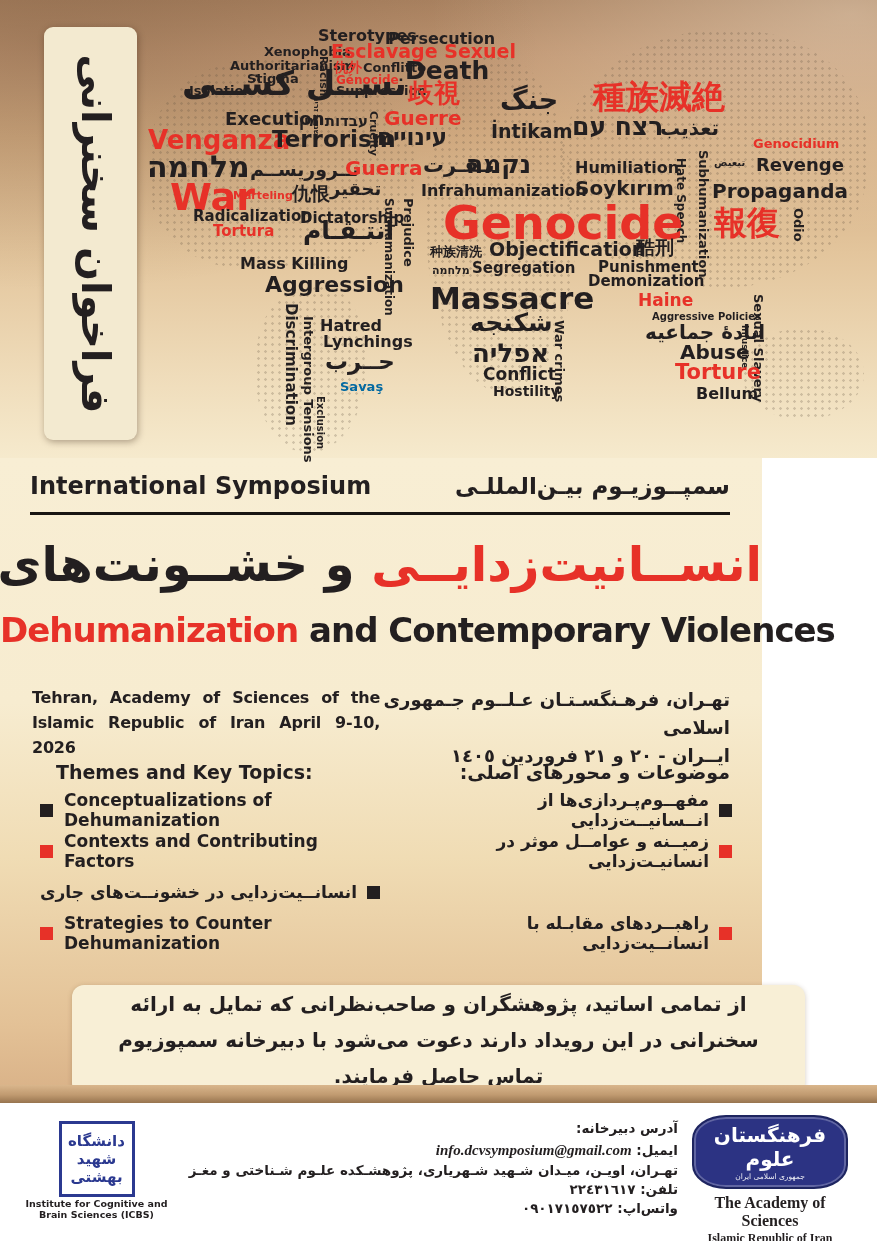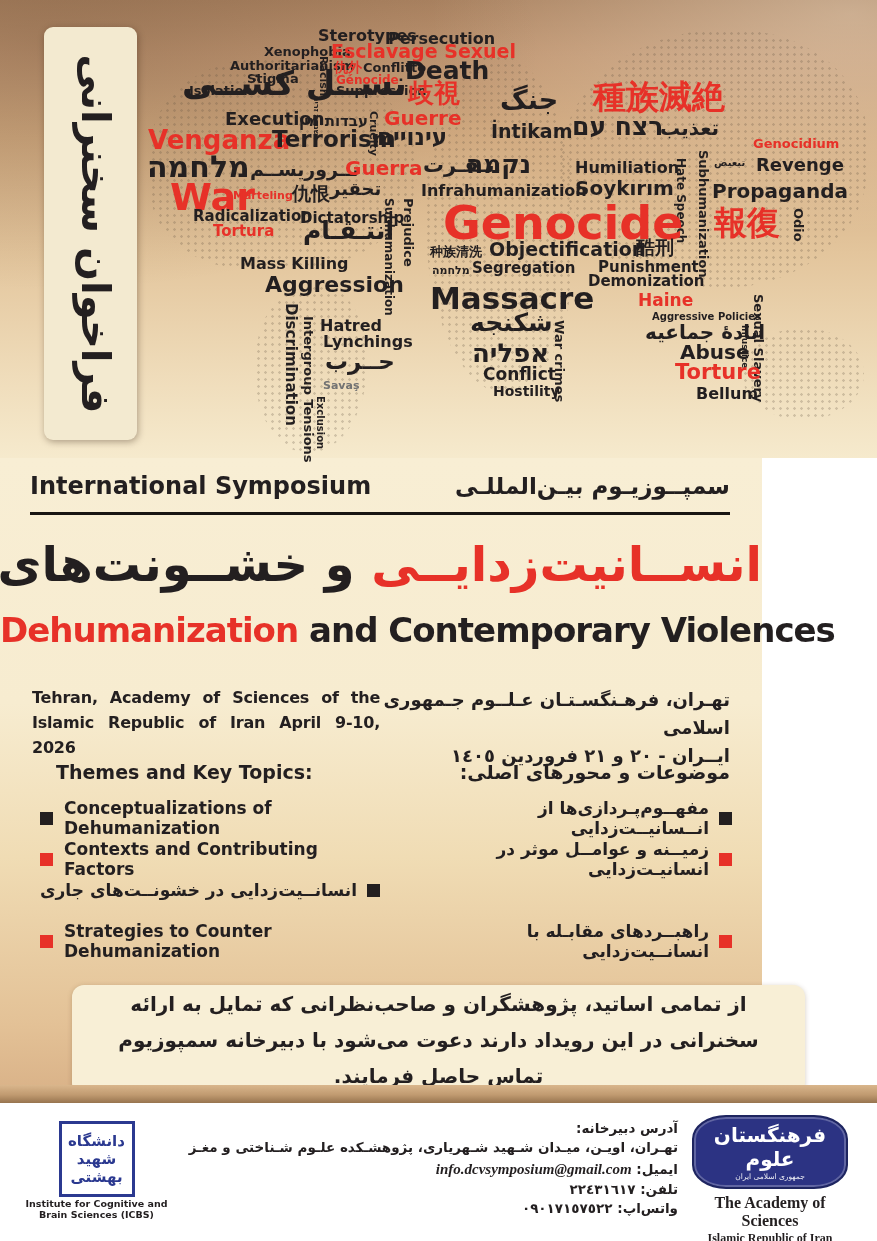--- a/index.html
+++ b/index.html
@@ -45,21 +45,21 @@
   .red{color:#e73128;}
 
   .venue-row{position:absolute;top:228px;left:32px;right:32px;display:flex;justify-content:space-between;}
   .venue-en{width:400px;font-size:16px;font-weight:bold;text-align:justify;line-height:1.55;letter-spacing:-.2px;}
   .venue-fa{width:402px;font-size:18px;font-weight:bold;direction:rtl;text-align:right;line-height:1.55;}
 
   .themes-head{position:absolute;top:303px;left:56px;right:32px;display:flex;justify-content:space-between;
     font-size:19px;font-weight:bold;}
   .themes-head .fa{direction:rtl;}
   .theme-rows{position:absolute;top:340px;left:40px;right:30px;}
-  .theme-row{display:flex;justify-content:space-between;align-items:flex-start;height:24px;margin-bottom:17px;}
+  .theme-row{display:flex;justify-content:space-between;align-items:center;height:24px;margin-bottom:17px;}
   .t-en{display:flex;align-items:center;gap:11px;font-size:17px;font-weight:bold;}
   .t-fa{display:flex;align-items:center;gap:10px;font-size:17px;font-weight:bold;direction:rtl;}
   .bullet{width:13px;height:13px;flex:0 0 13px;}
 
   .notice{position:absolute;top:527px;left:72px;width:733px;height:110px;background:#f8efd6;
     border-radius:12px;box-shadow:0 1px 5px rgba(110,80,45,.3);direction:rtl;display:flex;
     align-items:center;justify-content:center;padding:0 26px;box-sizing:border-box;}
   .notice-text{font-size:20px;font-weight:bold;text-align:center;line-height:1.8;}
 
   .band{position:absolute;left:0;top:1085px;width:877px;height:18px;z-index:5;
@@ -176,21 +176,21 @@
       <span class="cw" style="left: 323px; top: 334px; font-size: 16px; color: rgb(35, 31, 32);">Lynchings</span>
       <span class="cw" style="left: 470px; top: 310px; font-size: 25px; color: rgb(35, 31, 32);">شکنجه</span>
       <span class="cw v" style="left: 566px; top: 320px; font-size: 13px; color: rgb(35, 31, 32);">War crimes</span>
       <span class="cw" style="left: 645px; top: 322px; font-size: 20px; color: rgb(35, 31, 32);">ابادۀ جماعیه</span>
       <span class="cw v" style="left: 749px; top: 325px; font-size: 9px; color: rgb(35, 31, 32);">Injustice</span>
       <span class="cw" style="left: 472px; top: 340px; font-size: 26px; color: rgb(35, 31, 32);">אפליה</span>
       <span class="cw" style="left: 680px; top: 342px; font-size: 20px; color: rgb(35, 31, 32);">Abuse</span>
       <span class="cw" style="left: 325px; top: 350px; font-size: 23px; color: rgb(35, 31, 32);">حــرب</span>
       <span class="cw" style="left: 483px; top: 366px; font-size: 17px; color: rgb(35, 31, 32);">Conflict</span>
       <span class="cw" style="left: 675px; top: 362px; font-size: 21px; color: rgb(231, 49, 40);">Torture</span>
-      <span class="cw" style="left: 323px; top: 380px; font-size: 11px; color: #737373;">Savaş</span>
+      <span class="cw" style="left: 340px; top: 380px; font-size: 13px; color: #0369a1;">Savaş</span>
       <span class="cw v" style="left: 325px; top: 396px; font-size: 10px; color: rgb(35, 31, 32);">Exclusion</span>
       <span class="cw" style="left: 493px; top: 384px; font-size: 14px; color: rgb(35, 31, 32);">Hostility</span>
       <span class="cw" style="left: 696px; top: 386px; font-size: 16px; color: rgb(35, 31, 32);">Bellum</span>
     </div>
 
   <div class="call-banner"></div>
   <div class="call-text">فراخوان سخنرانی</div>
 
   <div class="content">
     <div class="symp-row">
@@ -266,25 +266,25 @@
   <div class="band"></div>
 
   <div class="footer">
     <div class="icbs">
       <div class="icbs-logo">دانشگاه شهید بهشتی</div>
       <div class="icbs-en">Institute for Cognitive and Brain Sciences (ICBS)</div>
     </div>
 
     <div class="contact">
       <div class="c-line">آدرس دبیرخانه:</div>
-      <div class="c-line">تهـران، اویـن،  میـدان شـهید شـهریاری،  پژوهشـکده علـوم شـناختی و مغـز</div>
       <div class="c-line c-gap">
         <span>ایمیل:</span>
         <span class="email">info.dcvsymposium@gmail.com</span>
       </div>
+      <div class="c-line">تهـران، اویـن،  میـدان شـهید شـهریاری،  پژوهشـکده علـوم شـناختی و مغـز</div>
       <div class="c-line">
         <span>تلفن:</span>
         <span>٢٢٤٣١٦١٧</span>
       </div>
       <div class="c-line">
         <span>واتس‌اپ:</span>
         <span>٠٩٠١٧١٥٧٥٢٢</span>
       </div>
     </div>
 

